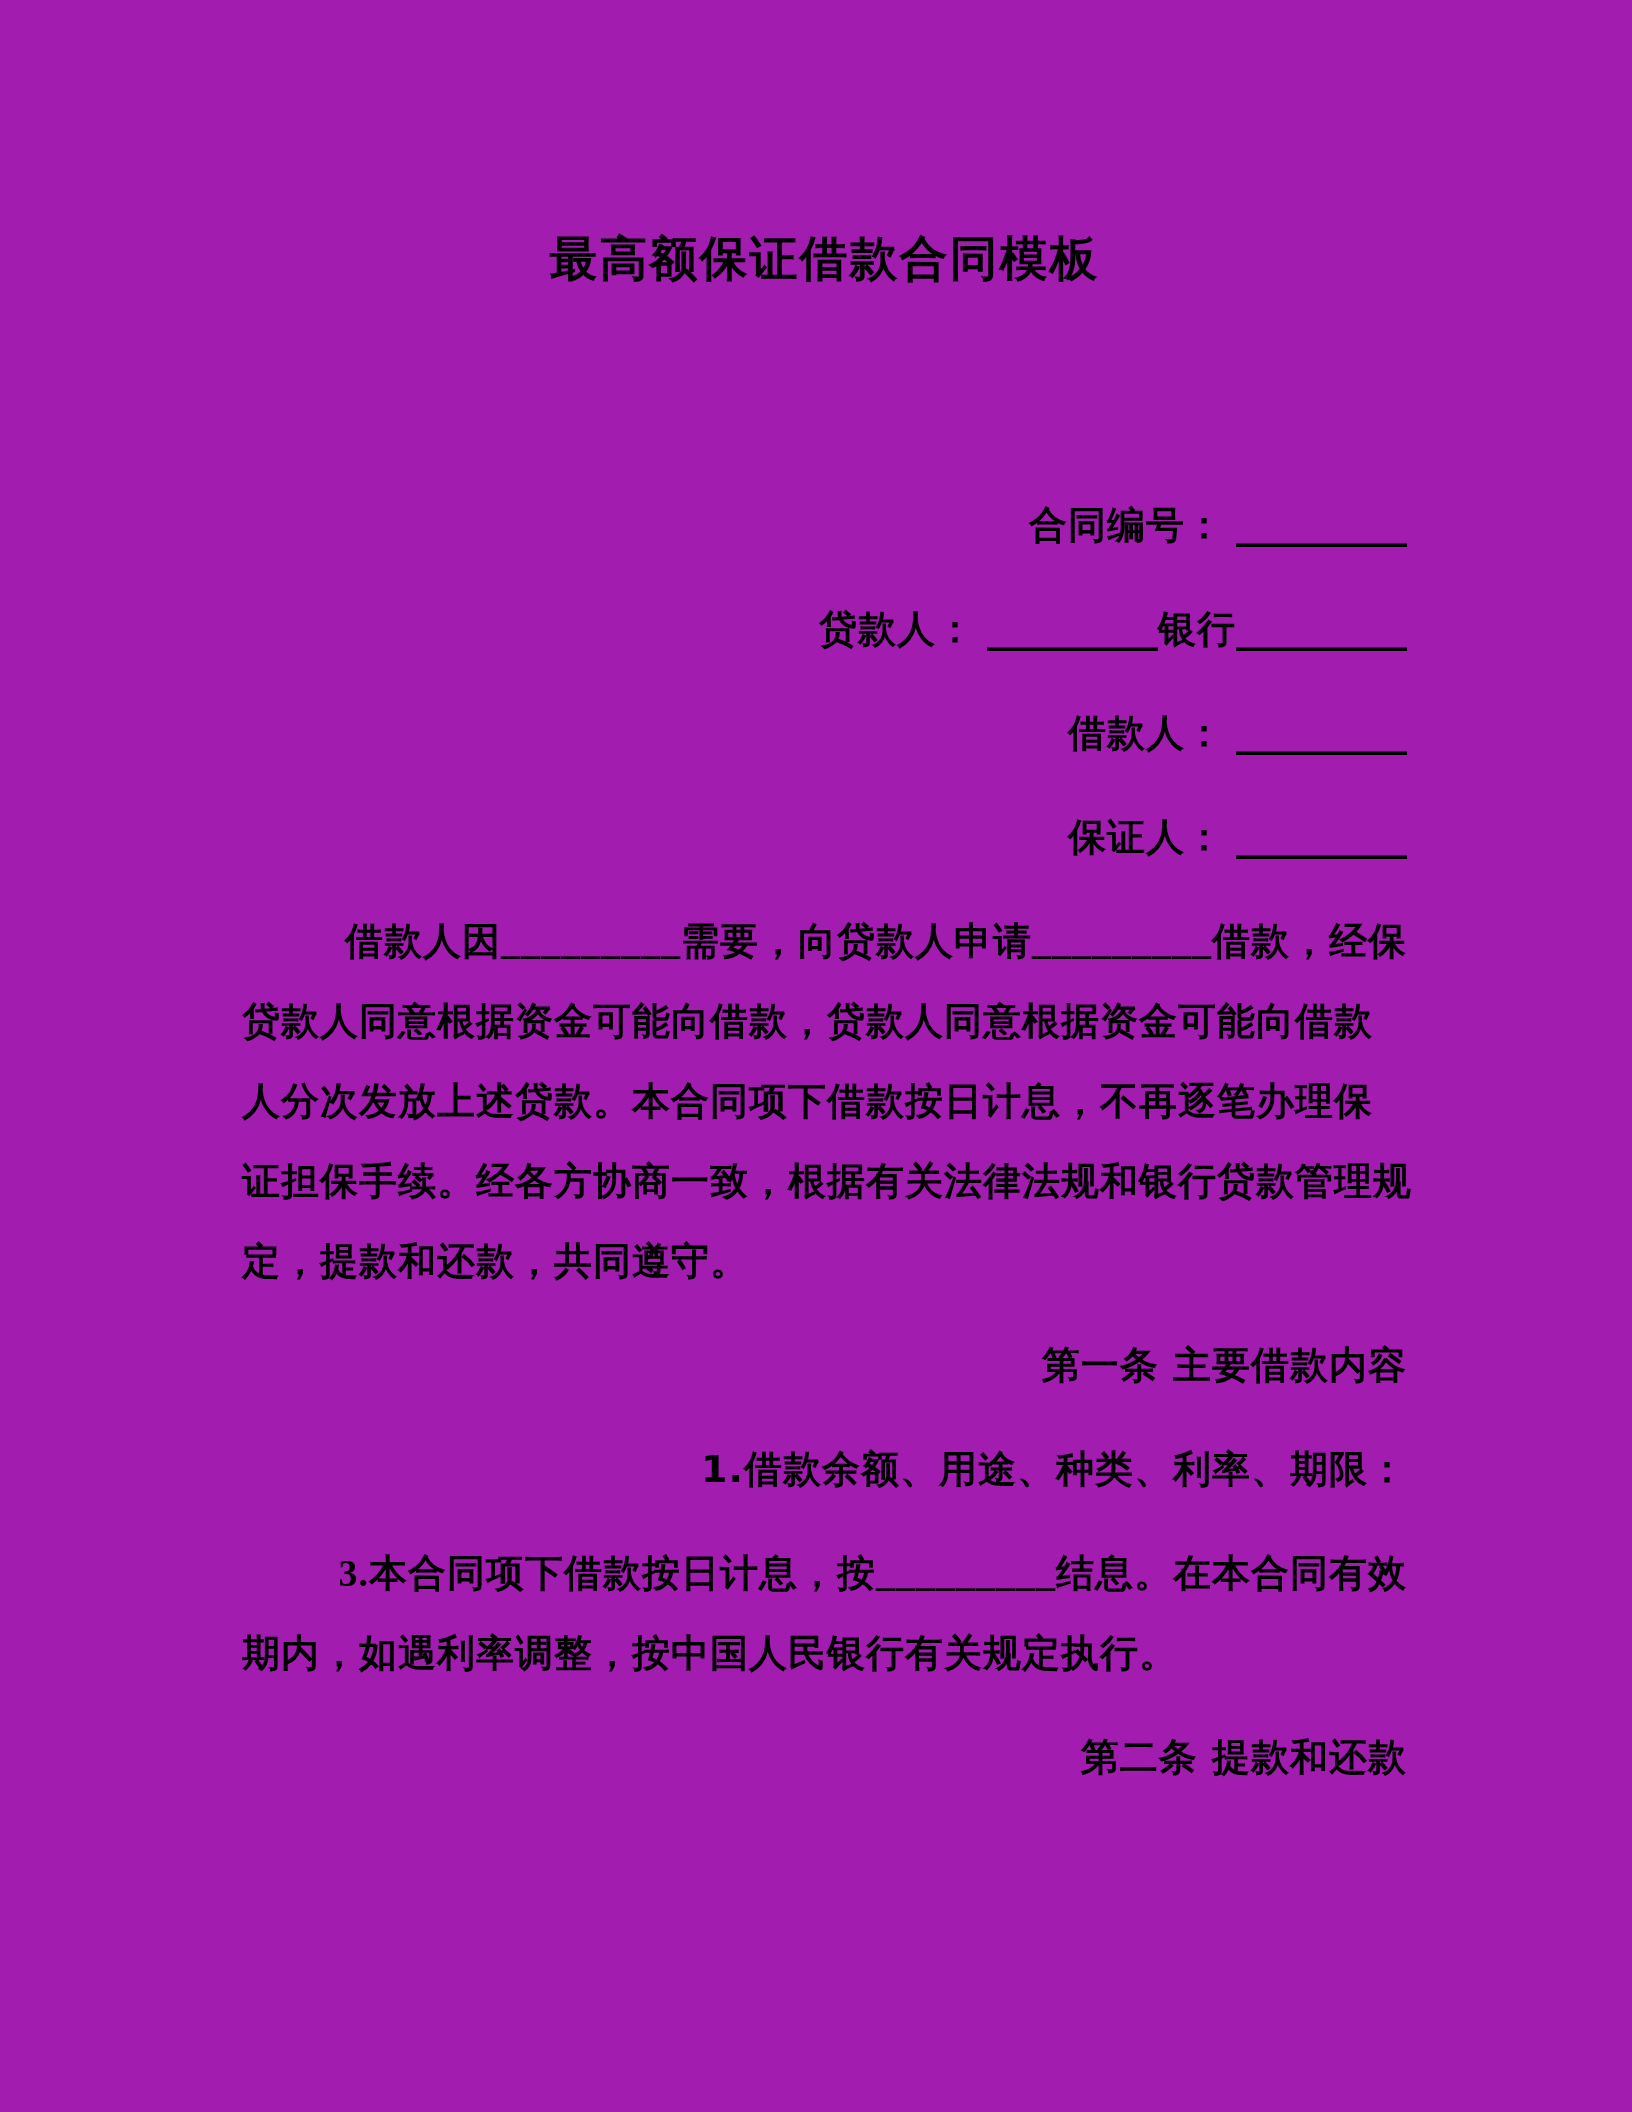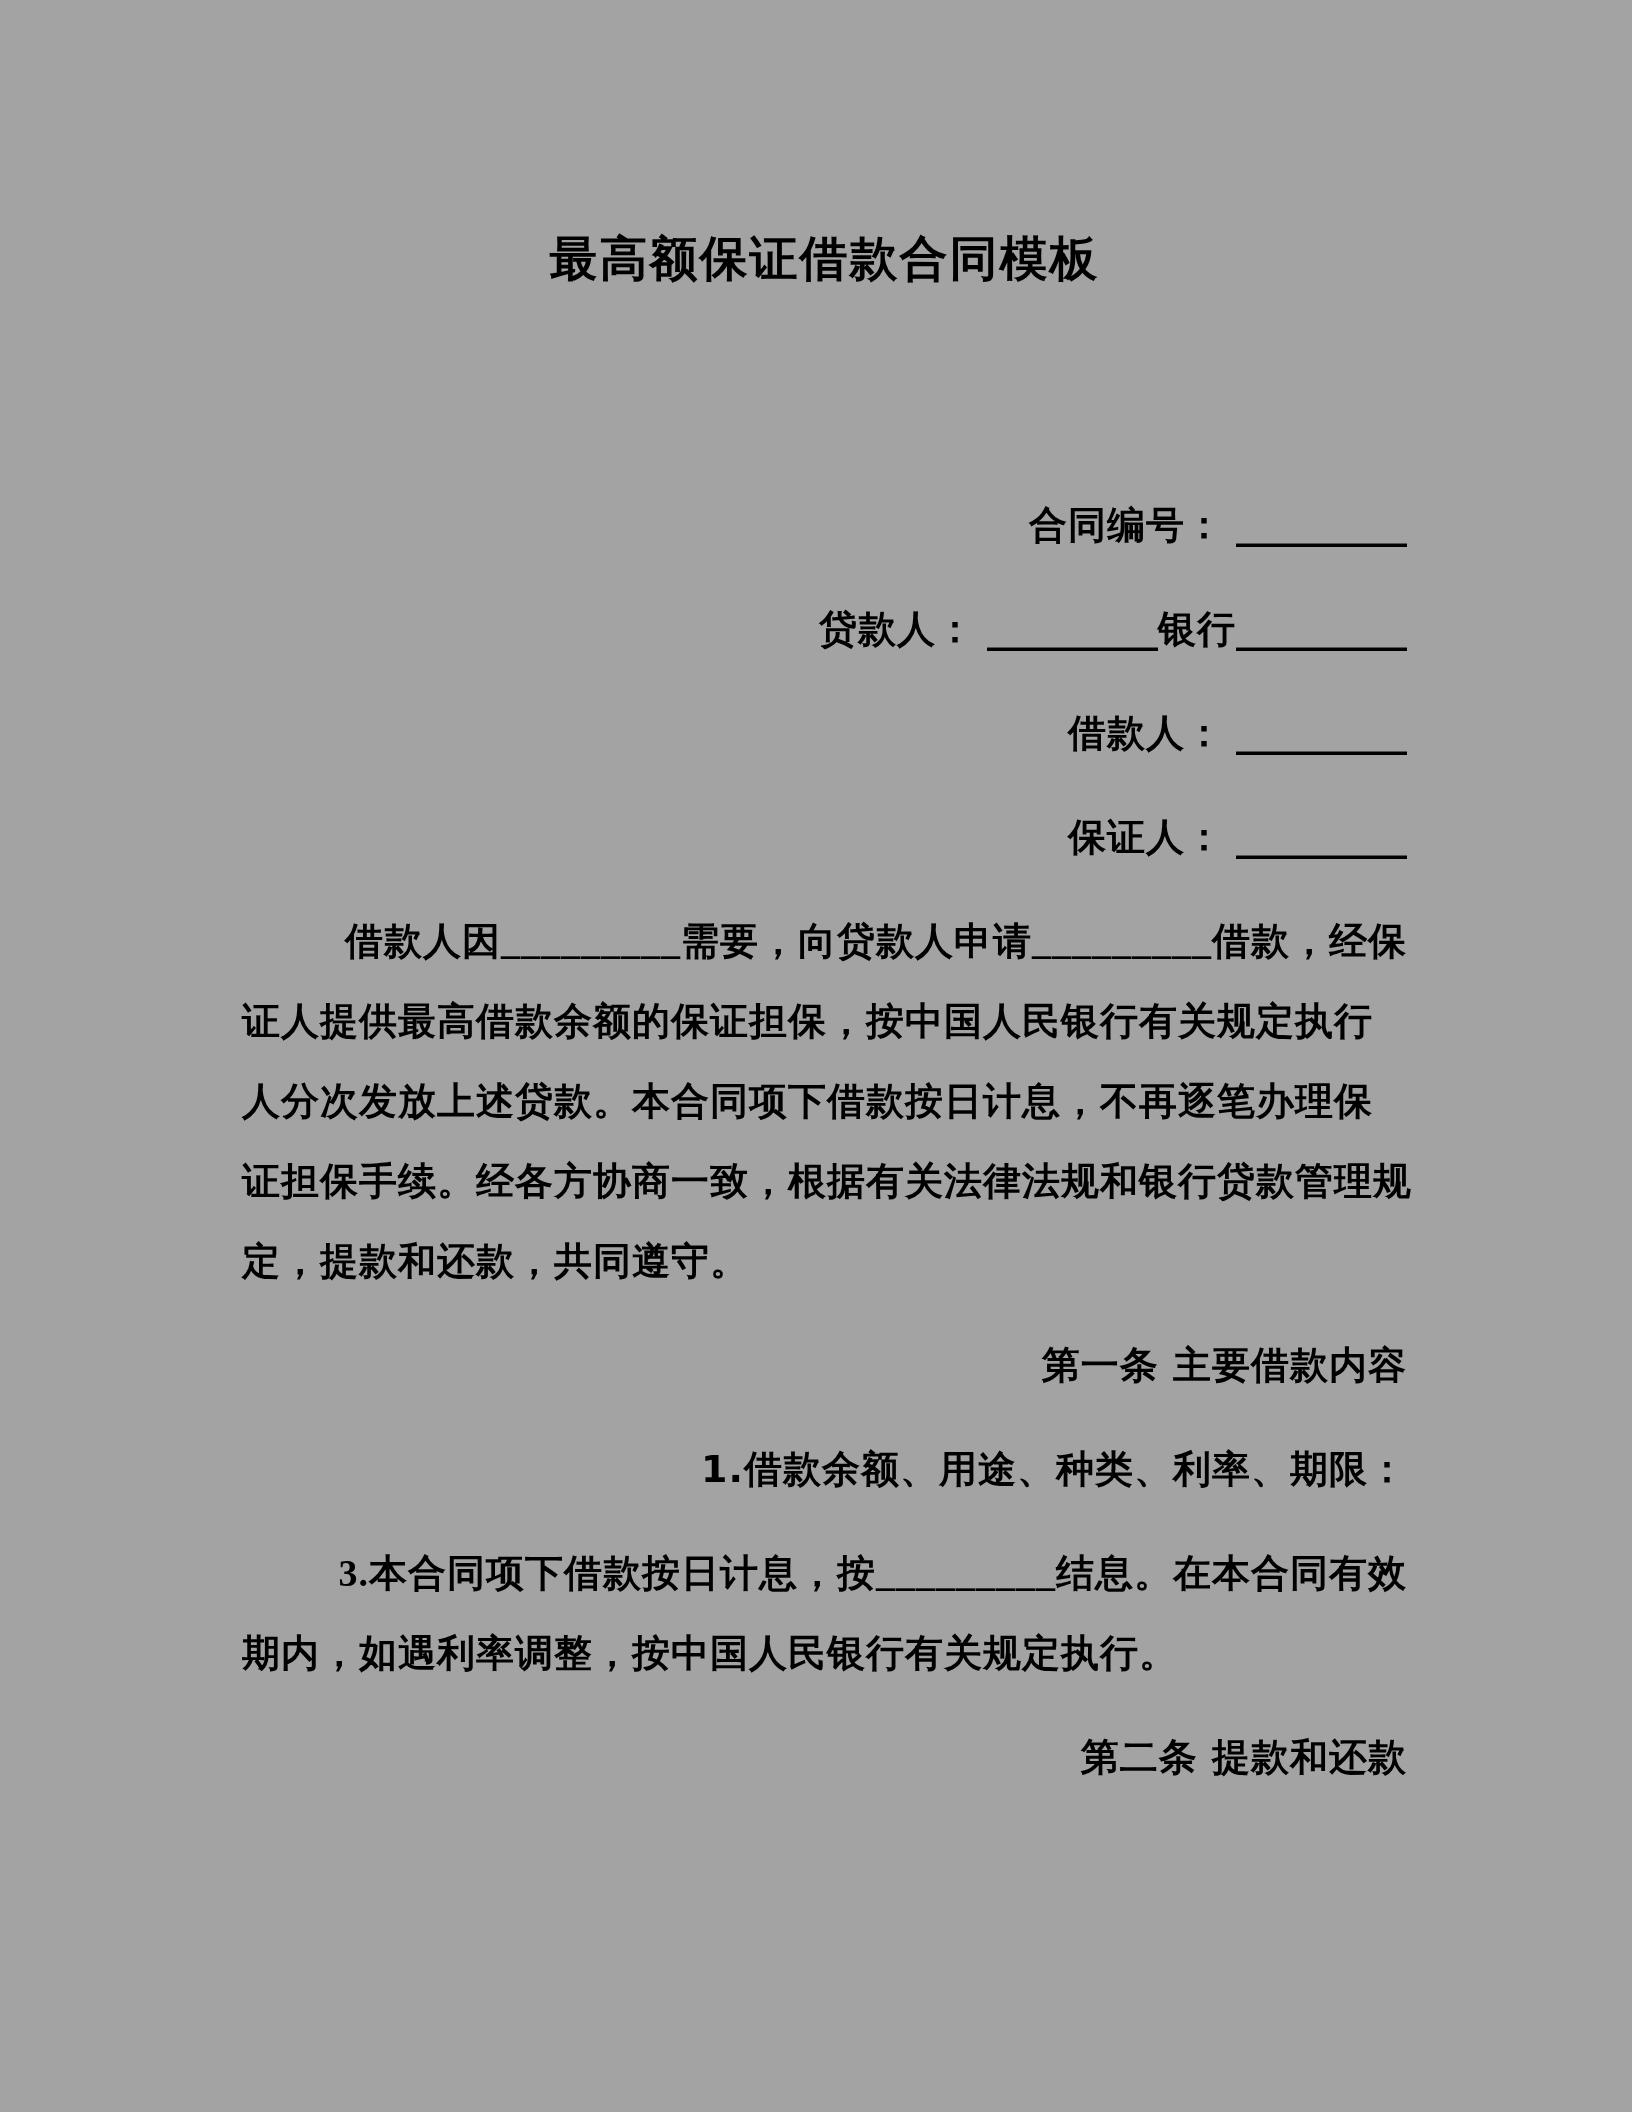--- a/index.html
+++ b/index.html
@@ -5,21 +5,21 @@
   html, body {
     margin: 0;
     padding: 0;
     background: #ffffff;
   }
   .page {
     position: relative;
     width: 1632px;
     height: 2112px;
     margin: 0 auto;
-    background: #a3a3a3;
+    background: #a21caf;
     color: #000000;
     font-family: "DejaVu Sans", "Liberation Sans", sans-serif;
     font-weight: 700;
     font-size: 38px;
     letter-spacing: 1px;
     padding: 228px 225px 0 242px;
     box-sizing: border-box;
     overflow: hidden;
   }
   .doc-title {
@@ -69,21 +69,21 @@
   <p class="para indent">
     <span>借款人：</span><span class="blank gap">_________</span>
   </p>
 
   <p class="para indent">
     <span>保证人：</span><span class="blank gap">_________</span>
   </p>
 
   <p class="para">
     <span class="ln indent">借款人因_________需要，向贷款人申请_________借款，经保</span>
-    <span class="ln">证人提供最高借款余额的保证担保，按中国人民银行有关规定执行</span>
+    <span class="ln">贷款人同意根据资金可能向借款，贷款人同意根据资金可能向借款</span>
     <span class="ln">人分次发放上述贷款。本合同项下借款按日计息，不再逐笔办理保</span>
     <span class="ln">证担保手续。经各方协商一致，根据有关法律法规和银行贷款管理规</span>
     <span class="ln">定，提款和还款，共同遵守。</span>
   </p>
 
   <p class="para indent">第一条 主要借款内容</p>
 
   <p class="para indent">1.借款余额、用途、种类、利率、期限：</p>
 
   <p class="para">

